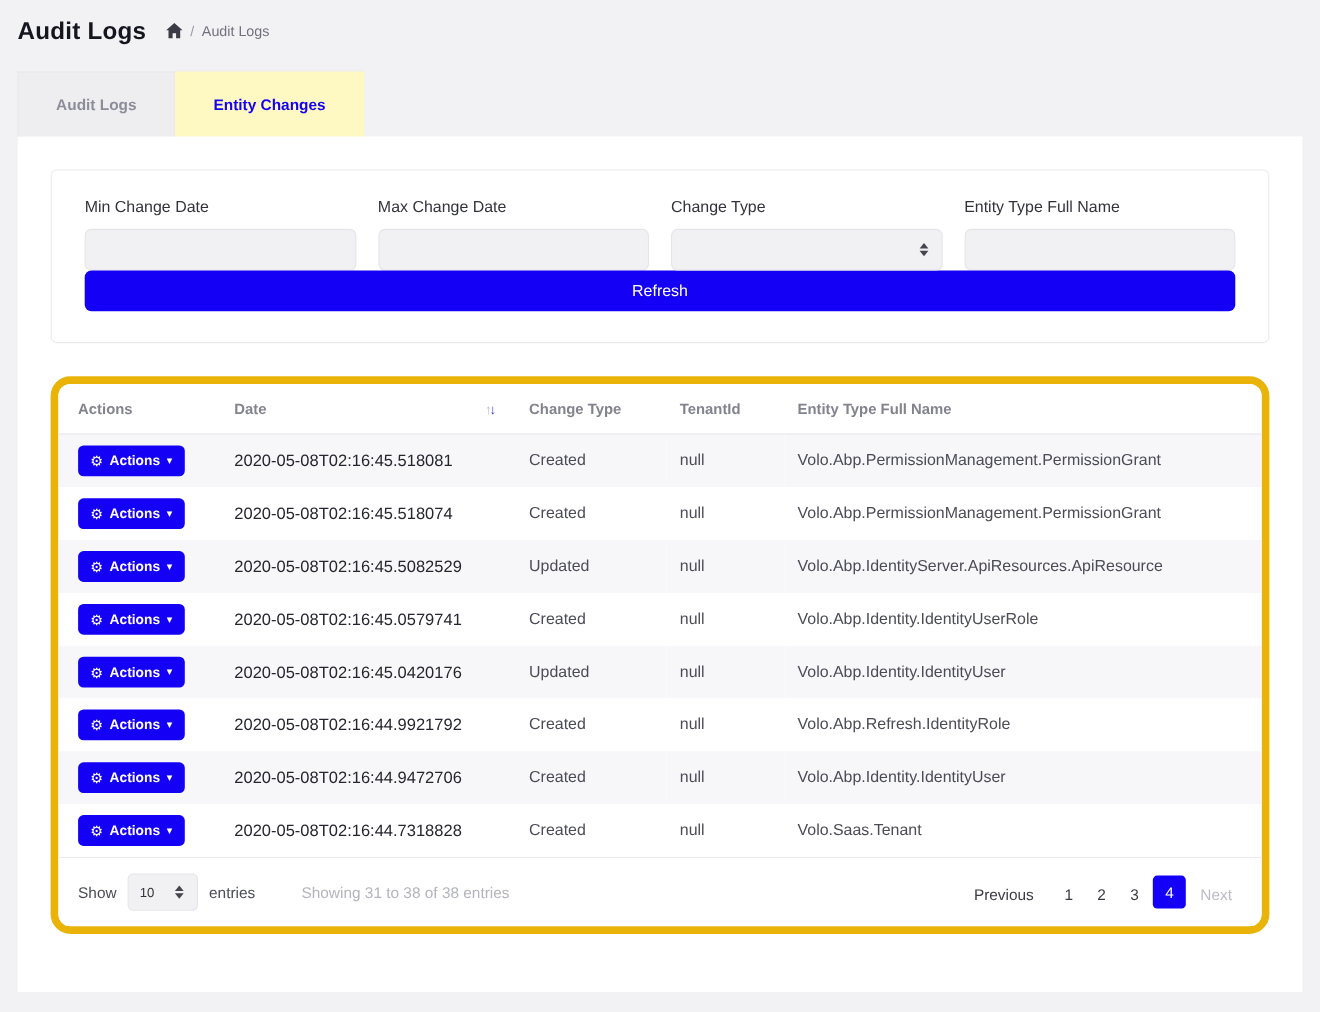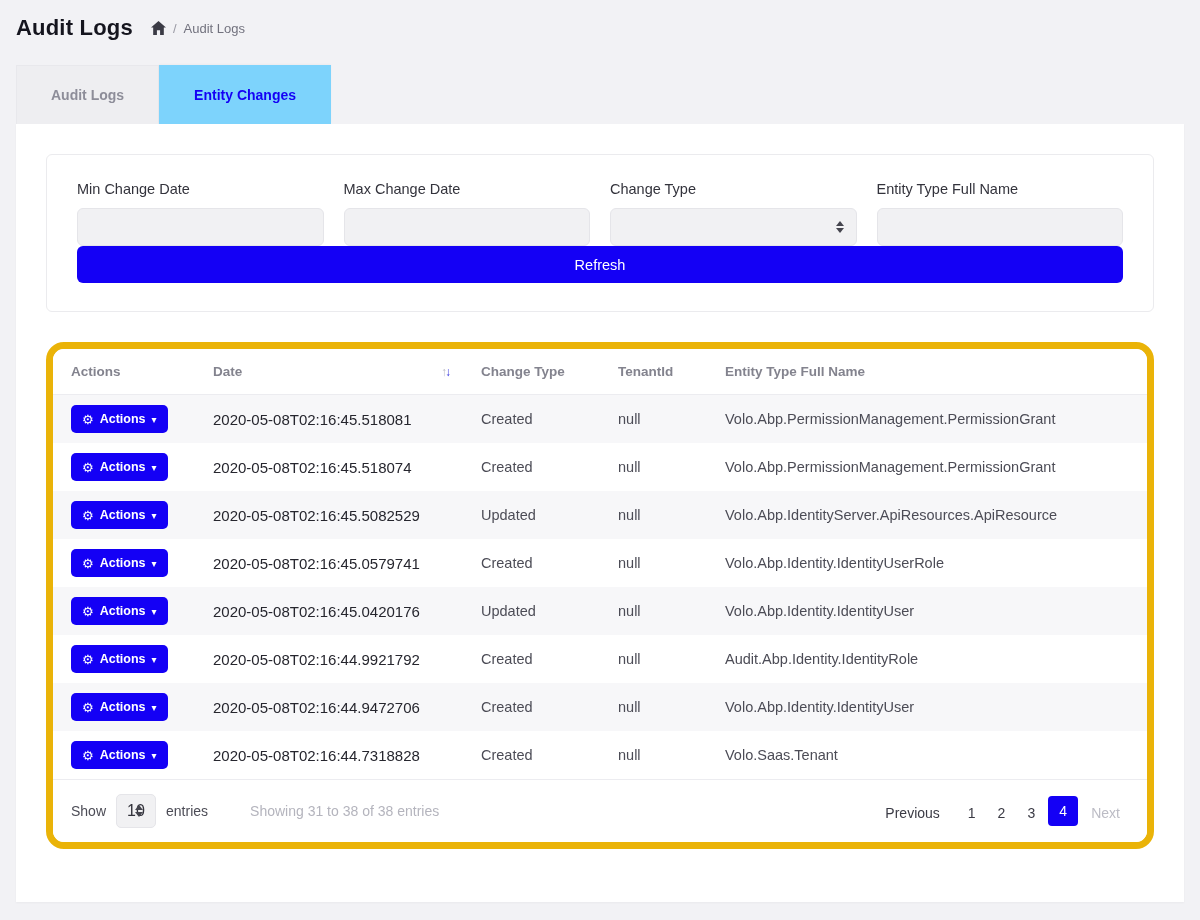--- a/index.html
+++ b/index.html
@@ -22,21 +22,21 @@
   .breadcrumb .home-ic { display: inline-flex; color: #3b3b45; }
   .breadcrumb .sep { color: #9a9aa4; }
 
   
   .tabs-row { display: flex; margin: 12px 16px 0 16px; }
   .tab {
     padding: 21px 34px; font-size: 14px; font-weight: 600; cursor: pointer;
     color: #8d8d99; background: #eeeef1; border: 1px solid #e8e8ec; border-bottom: none;
   }
   .tab.active {
-    background: #7dd3fc; color: var(--accent); border-color: transparent;
+    background: #fef9c3; color: var(--accent); border-color: transparent;
     box-shadow: 0 -1px 2px rgba(0,0,0,.03);
   }
 
   
   .panel {
     background: #ffffff; margin: 0 16px; padding: 30px;
     min-height: 778px; box-shadow: 0 1px 2px rgba(0,0,0,.04);
   }
 
   
@@ -95,23 +95,23 @@
   .actions-btn .caret { font-size: 10px; }
 
   
   .table-footer {
     display: flex; align-items: center;
     padding: 14px 18px; border-top: 1px solid #ececf0; background: #fff;
     font-size: 14px; color: #4c4c56;
   }
   .pagesize-select {
     position: relative; display: flex; align-items: center;
-    width: 40px; height: 34px; margin: 0 10px;
+    width: 64px; height: 34px; margin: 0 10px;
     background: #f1f1f3; border: 1px solid #e5e5e9; border-radius: 5px;
-    padding: 0 10px; font-size: 16px; color: #33333c; cursor: pointer;
+    padding: 0 10px; font-size: 12px; color: #33333c; cursor: pointer;
   }
   .table-summary { margin-left: 42px; color: #b4b4bd; font-size: 14px; }
   .pagination { margin-left: auto; display: flex; align-items: flex-end; gap: 4px; }
   .page-link {
     padding: 5px 9px; font-size: 14px; color: #3b3b45; cursor: pointer; border-radius: 4px;
   }
   .page-link.prev { margin-right: 6px; }
   .page-link.active-page {
     background: var(--accent); color: #fff; width: 30px; height: 30px;
     display: flex; align-items: center; justify-content: center; padding: 0;
@@ -243,21 +243,21 @@
         </tr>
         <tr>
           <td class="cell-actions"><button class="actions-btn">
                 <span class="gear">⚙</span>
                 <span>Actions</span>
                 <span class="caret">▾</span>
               </button></td>
           <td class="cell-time">2020-05-08T02:16:44.9921792</td>
           <td>Created</td>
           <td>null</td>
-          <td>Audit.Abp.Identity.IdentityRole</td>
+          <td>Volo.Abp.Refresh.IdentityRole</td>
         </tr>
         <tr>
           <td class="cell-actions"><button class="actions-btn">
                 <span class="gear">⚙</span>
                 <span>Actions</span>
                 <span class="caret">▾</span>
               </button></td>
           <td class="cell-time">2020-05-08T02:16:44.9472706</td>
           <td>Created</td>
           <td>null</td>

